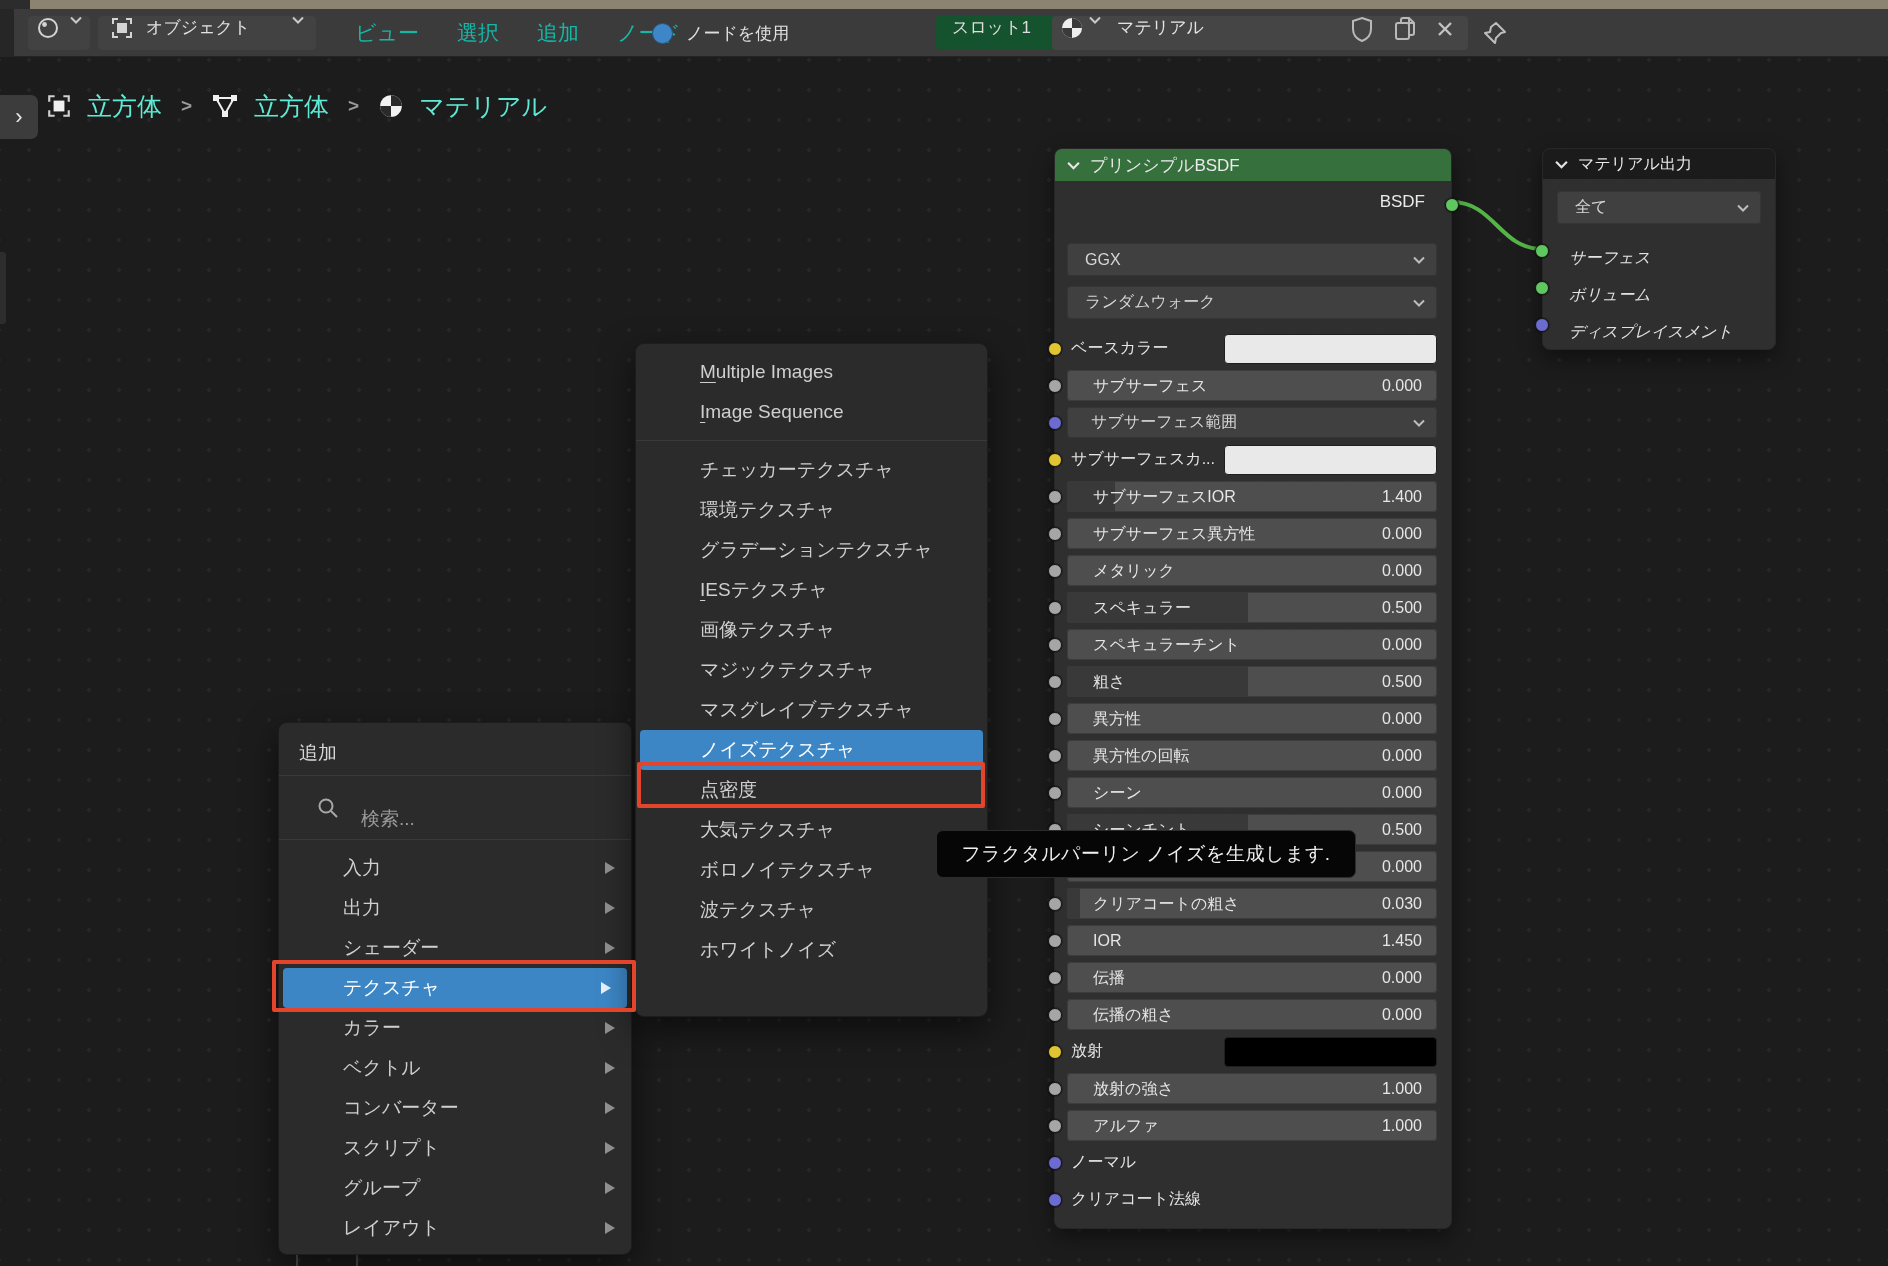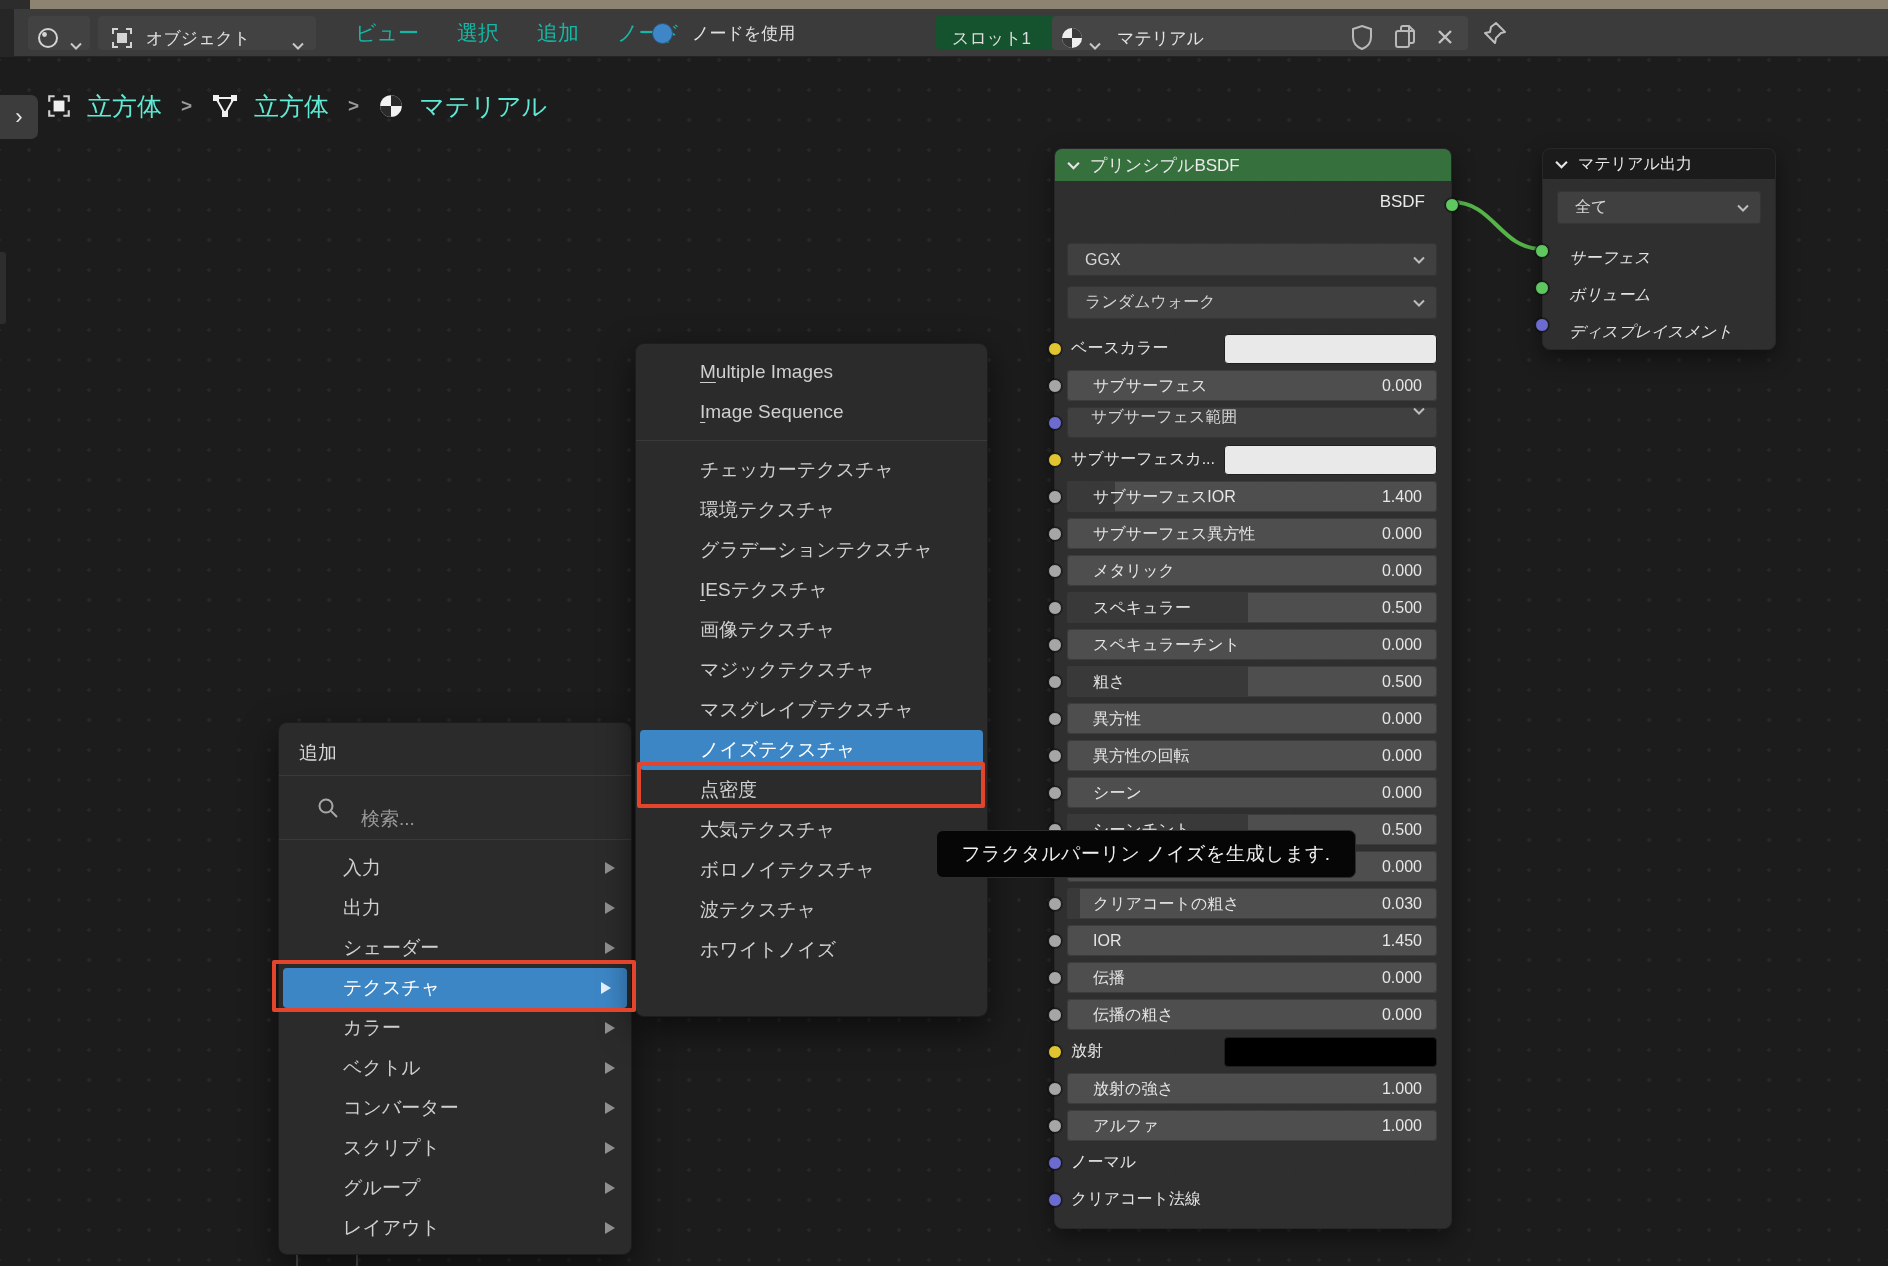--- a/index.html
+++ b/index.html
@@ -7,28 +7,28 @@
   body { font-family:"Liberation Sans","DejaVu Sans",sans-serif; }
   .stage { position:relative; width:1888px; height:1266px; overflow:hidden; background:#1c1c1c; }
 
   
   .vstrip { position:absolute; left:0; top:0; width:1888px; height:9px; background:#8c8371; }
   .vstrip-dark { position:absolute; left:0; top:0; width:30px; height:9px; background:#2c2c2c; }
 
   
   .hdr { position:absolute; left:0; top:9px; width:1888px; height:48px; background:#3b3b3b; border-bottom:1px solid #242424; z-index:4; }
   .hdr-corner { position:absolute; left:0; top:0; width:14px; height:48px; background:#262626; }
-  .hbtn { position:absolute; top:7px; height:34px; background:#424242; border-radius:4px; display:flex; align-items:flex-end; }
+  .hbtn { position:absolute; top:7px; height:34px; background:#424242; border-radius:4px; display:flex; align-items:flex-start; }
   .ed-type { left:28px; width:62px; padding:0 8px; justify-content:space-between; }
   .obj-dd { left:98px; width:218px; padding:0 12px; }
   .obj-dd .lbl { margin-left:12px; font-size:17px; color:#e2e2e2; }
   .obj-dd .chev { margin-left:auto; }
   .hdr-menus { position:absolute; left:336px; top:0; height:48px; display:flex; align-items:center; }
   .hdr-menu { padding:8px 19px; font-size:21px; color:#14b8a6; line-height:48px; cursor:default; }
-  .use-nodes { position:absolute; left:652px; top:0; height:48px; display:flex; align-items:center; gap:19px; }
+  .use-nodes { position:absolute; left:652px; top:0; height:48px; display:flex; align-items:center; gap:13px; }
   .chk { width:21px; height:21px; border-radius:50%; background:#3e86c8; border:1px solid #25567e; }
   .use-nodes .lbl { font-size:17px; color:#e0e0e0; }
   .slot-dd { left:936px; width:152px; padding:0 12px 0 16px; background:#14532d; }
   .slot-dd .lbl { font-size:17px; color:#dedede; }
   .slot-dd .chev { margin-left:auto; }
   .mat-group { left:1052px; width:416px; background:#454545; padding:0 14px 0 8px; }
   .mat-group .name { font-size:17px; color:#e4e4e4; margin-left:16px; }
   .mat-icons { margin-left:auto; display:flex; align-items:center; gap:18px; }
   .pin-wrap { position:absolute; left:1482px; top:7px; height:34px; display:flex; align-items:center; }
 
@@ -78,21 +78,21 @@
 
   .slider { position:relative; flex:1; height:31px; background:#4e4e4e; border-radius:4px; overflow:hidden; box-shadow:inset 0 0 0 1px #3c3c3c; }
   .slider .fill { position:absolute; left:0; top:0; bottom:0; background:#393939; }
   .slider .lbl { position:absolute; left:26px; top:0; line-height:31px; font-size:16px; color:#e6e6e6; }
   .slider .val { position:absolute; right:15px; top:0; line-height:31px; font-size:16px; color:#e6e6e6; }
 
   .crow-lbl { width:157px; font-size:16px; color:#e6e6e6; padding-left:4px; white-space:nowrap; overflow:hidden; }
   .swatch { flex:1; height:30px; border-radius:4px; border:1px solid #1f1f1f; }
   .vrow-lbl { font-size:16px; color:#e6e6e6; padding-left:4px; }
 
-  .rowdd { position:relative; flex:1; height:31px; background:#404040; border-radius:4px; display:flex; box-shadow:inset 0 0 0 1px #353535; }
+  .rowdd { position:relative; flex:1; height:31px; background:#404040; border-radius:4px; display:flex; align-items:center; box-shadow:inset 0 0 0 1px #353535; }
   .rowdd .lbl { padding-left:24px; font-size:16px; color:#d6d6d6; }
   .rowdd .chev { position:absolute; right:12px; }
 
   .out-dd { margin:12px 14px 0 14px; height:33px; }
   .orows { margin-top:8px; }
   .orow { position:relative; height:37px; display:flex; align-items:flex-end;font-style:italic; }
   .orow .socket { left:-8px; top:50%; transform:translateY(-50%); }
   .orow .lbl { font-size:16px; color:#e3e3e3; padding-left:26px; }
 
   

